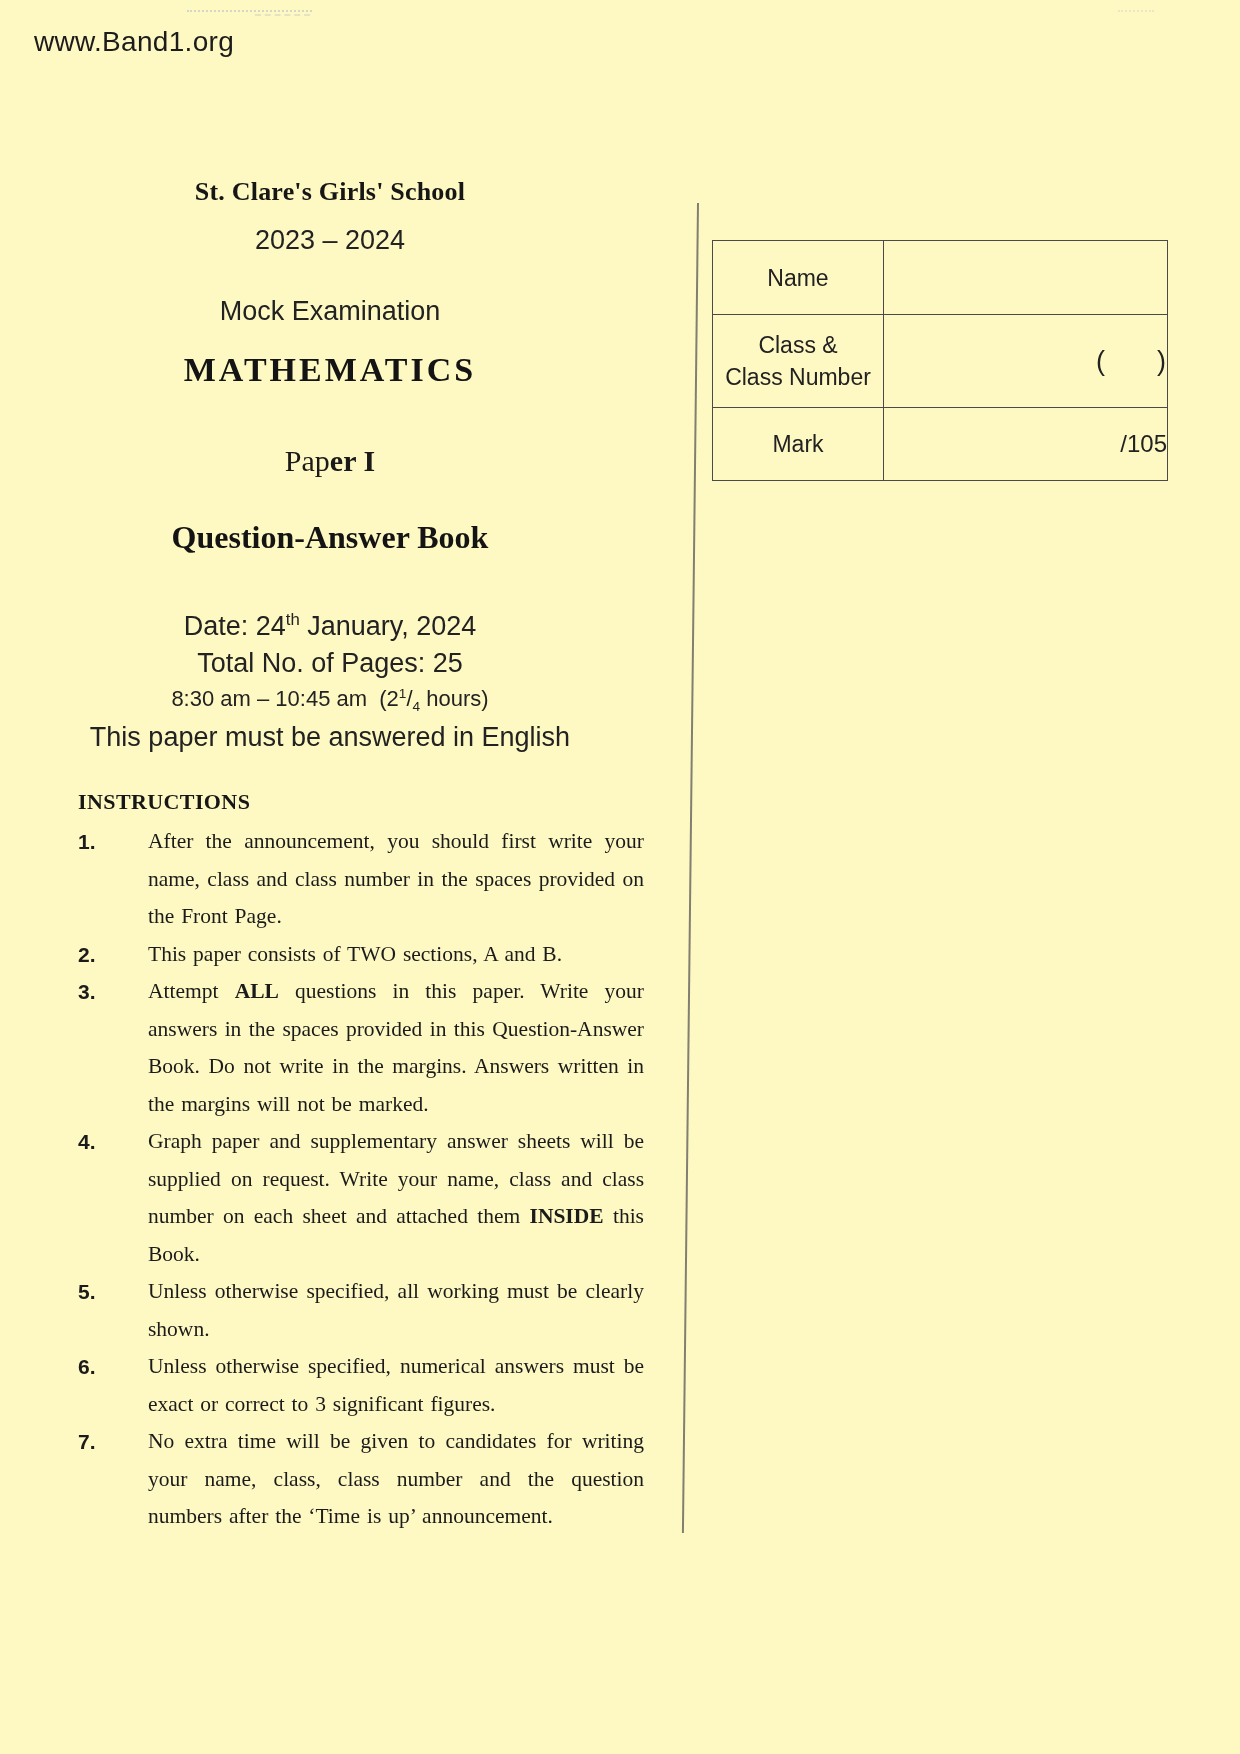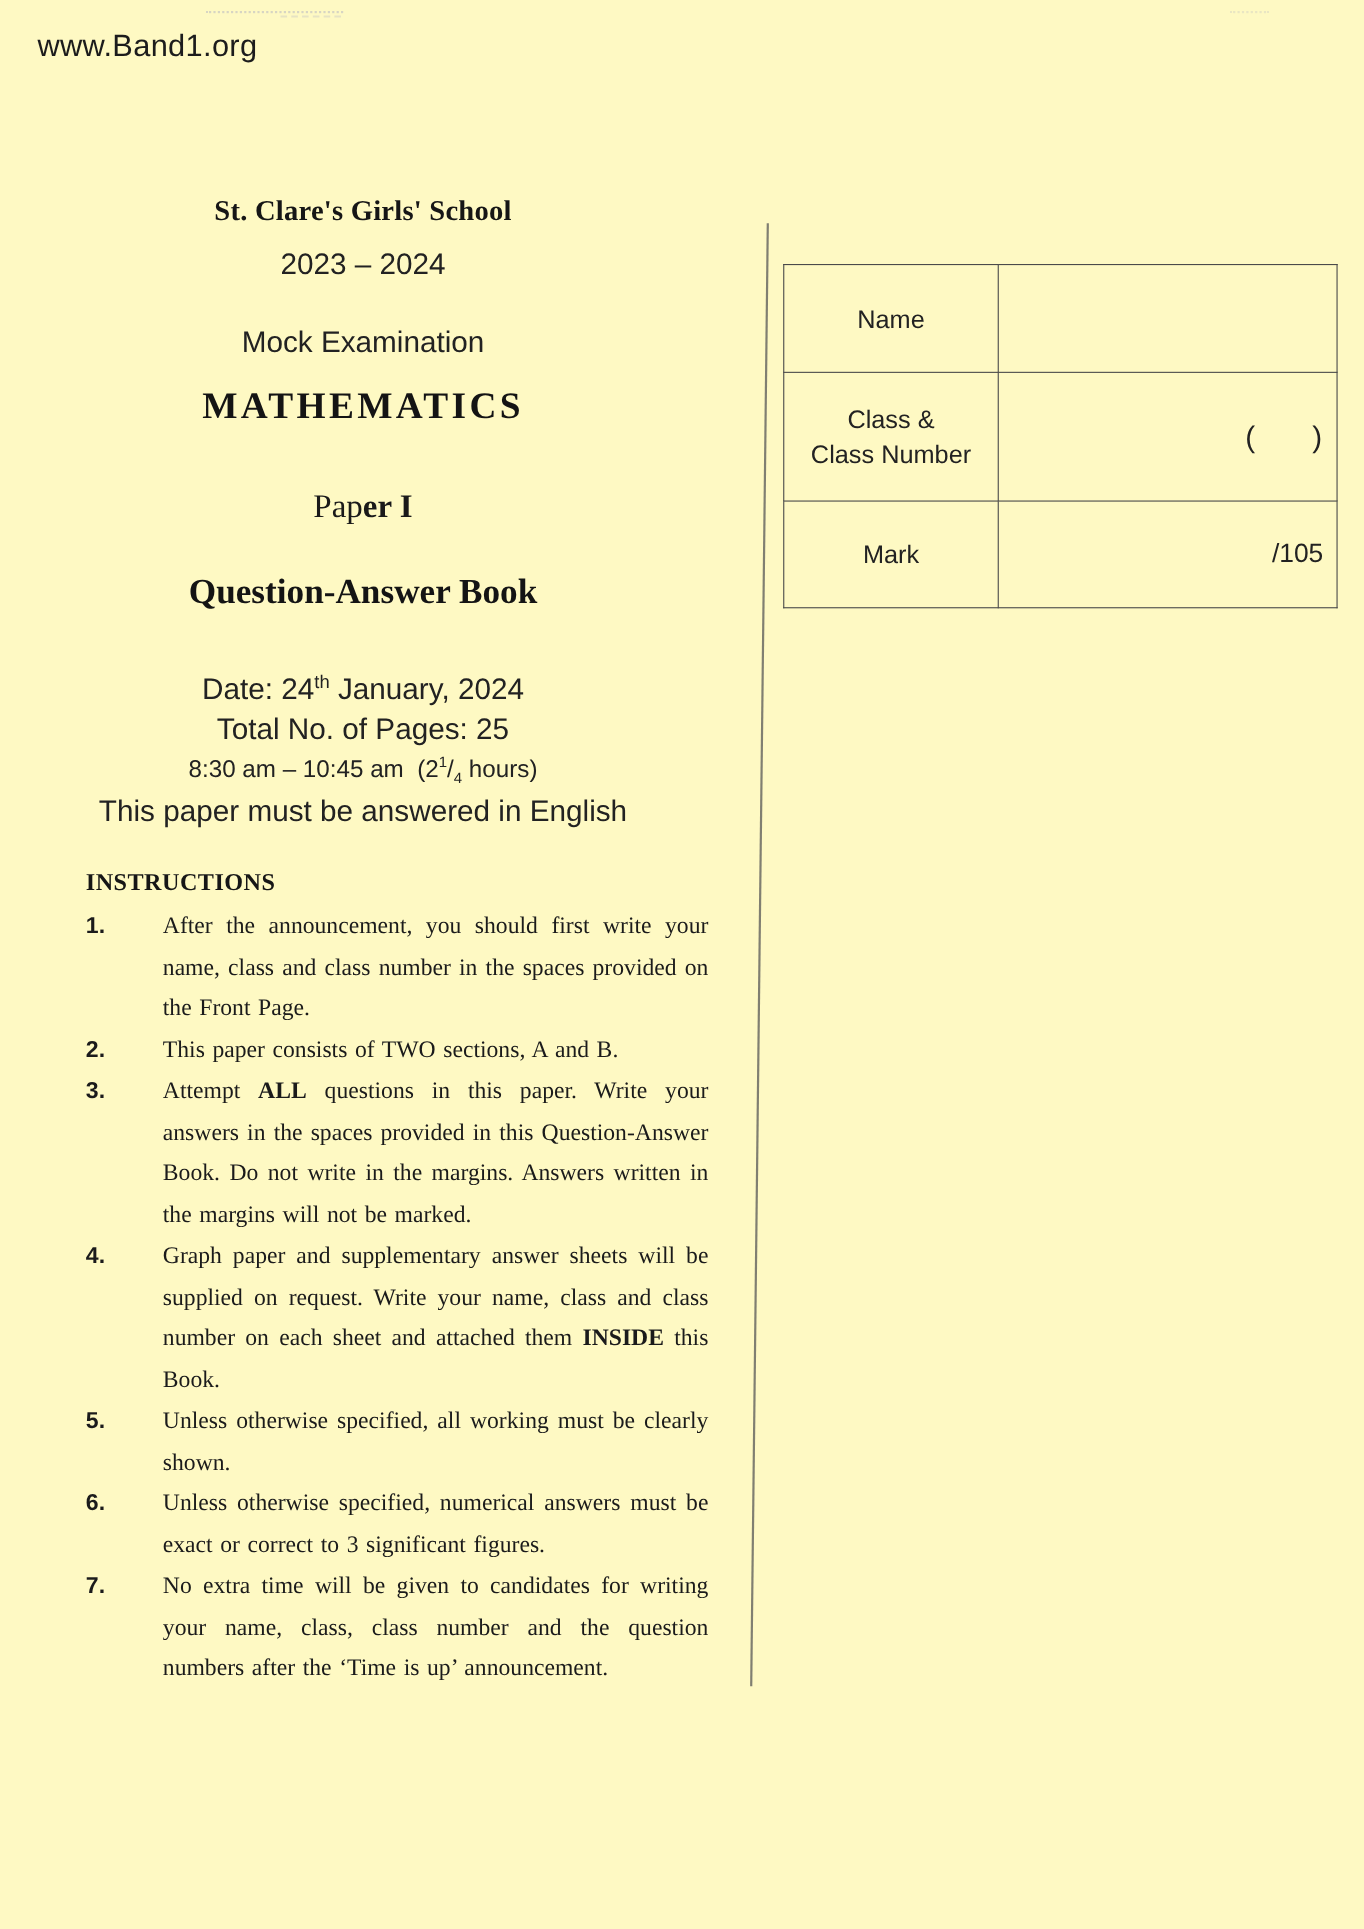--- a/index.html
+++ b/index.html
@@ -51,21 +51,21 @@
   
   .info-table {
     left: 712px; top: 240px;
     border-collapse: collapse;
     table-layout: fixed;
     font-family: "Liberation Sans", sans-serif;
     color: #222;
   }
   .info-table td {
     border: 1.6px solid #4a4a4a;
-    padding: 12px;
+    padding: 0;
   }
   .cell-label { width: 170px; text-align: center; font-size: 23px; line-height: 32px; }
   .cell-value { width: 283px; text-align: right; font-size: 23px; }
   .row-name  td { height: 73px; }
   .row-class td { height: 92px; }
   .row-mark  td { height: 72px; }
   .value-class { font-size: 27px; padding-right: 20px; letter-spacing: 1px; }
   .value-mark  { padding-right: 8px; font-size: 24px; }
 
   

